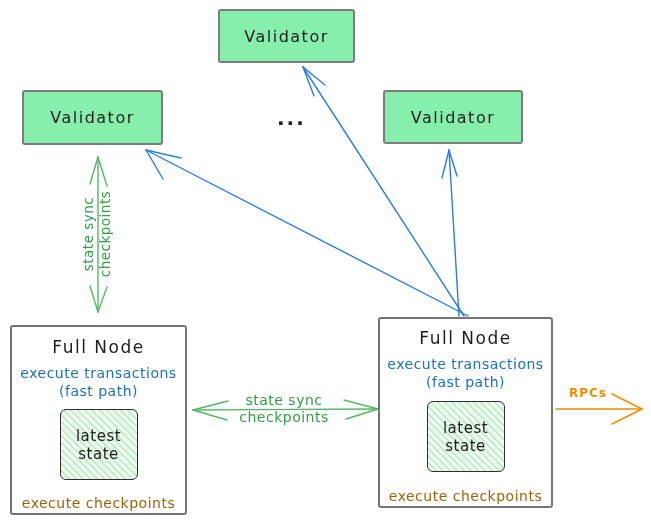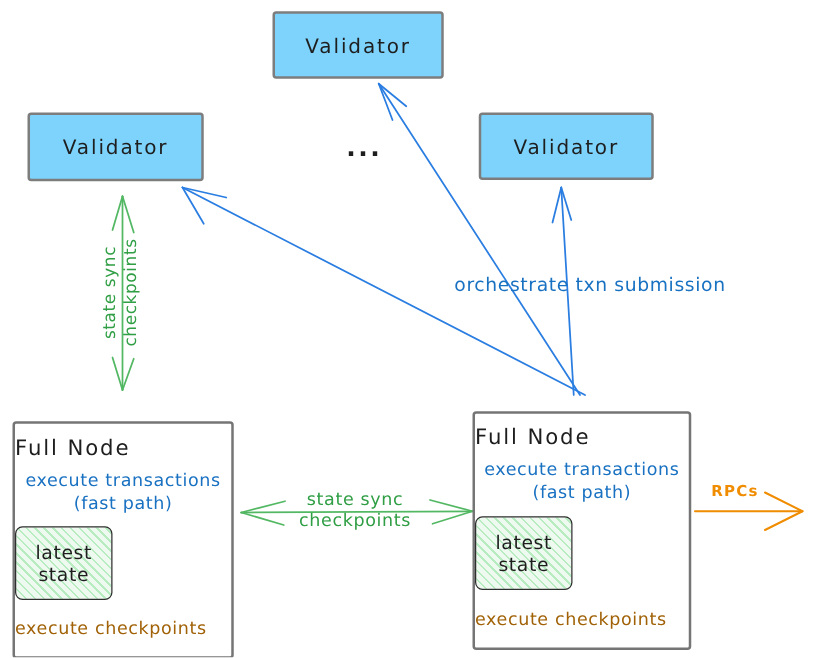--- a/index.html
+++ b/index.html
@@ -2,33 +2,33 @@
 <html><head>
 <meta charset="utf-8">
 <style>
   html,body{margin:0;padding:0;background:#fff;}
   #canvas{
     position:relative;width:651px;height:526px;background:#ffffff;
     font-family:"DejaVu Sans",sans-serif;color:#1e1e1e;overflow:hidden;
   }
   #wires{position:absolute;left:0;top:0;width:651px;height:526px;}
   .box{
-    position:absolute;border:2px solid #7d7d7d;border-radius:3px;background:#7dd3fc;
+    position:absolute;border:2px solid #7d7d7d;border-radius:3px;background:#86efac;
     display:flex;align-items:center;justify-content:center;box-sizing:border-box;
   }
   .validator-label{font-size:16px;letter-spacing:1.5px;color:#1e1e1e;}
   .fullnode{
     position:absolute;border:2px solid #757575;border-radius:3px;background:#fff;
-    display:flex;flex-direction:column;box-sizing:border-box;margin-top:12px;
+    display:flex;flex-direction:column;align-items:center;box-sizing:border-box;
   }
   .fn-title{font-size:17px;letter-spacing:1.5px;color:#1e1e1e;}
   .fn-blue{font-size:14px;line-height:18px;color:#1971c2;text-align:center;letter-spacing:.5px;}
   .fn-green{font-size:14px;color:#a16207;letter-spacing:.5px;}
   .state-box{
-    width:78px;height:59px;border:1.6px solid #2e2e2e;border-radius:6px;
+    width:78px;height:71px;border:1.6px solid #2e2e2e;border-radius:6px;
     display:flex;flex-direction:column;align-items:center;justify-content:center;
     background:repeating-linear-gradient(45deg,#b7ecc0 0px,#b7ecc0 1.4px,#eefaf0 1.4px,#eefaf0 5px);
     font-size:15px;line-height:18px;color:#1e1e1e;letter-spacing:.5px;box-sizing:border-box;
   }
   .ellipsis{position:absolute;font-size:20px;font-weight:bold;letter-spacing:2px;color:#1e1e1e;}
   .edge-label{position:absolute;transform:translate(-50%,-50%);text-align:center;white-space:nowrap;}
   .lbl-green{color:#2f9e44;font-size:13.5px;line-height:17px;letter-spacing:.5px;}
   .lbl-blue{color:#1971c2;font-size:15px;letter-spacing:.5px;}
   .lbl-orange{color:#f08c00;font-size:12px;font-weight:bold;letter-spacing:1px;}
   .rotated{transform:translate(-50%,-50%) rotate(-90deg);}
@@ -122,17 +122,16 @@
   <div class="edge-label lbl-green rotated" style="left:97px;top:234px;">
     <div>state sync</div>
     <div>checkpoints</div>
   </div>
 
   <div class="edge-label lbl-green" style="left:284px;top:409px;font-size:14px;">
     <div>state sync</div>
     <div>checkpoints</div>
   </div>
 
-  <div class="edge-label lbl-blue" style="left:472px;top:228px;">orchestrate txn submission</div>
 
   <div class="edge-label lbl-orange" style="left:588px;top:393px;">RPCs</div>
 
 </div>
 
 </body></html>

